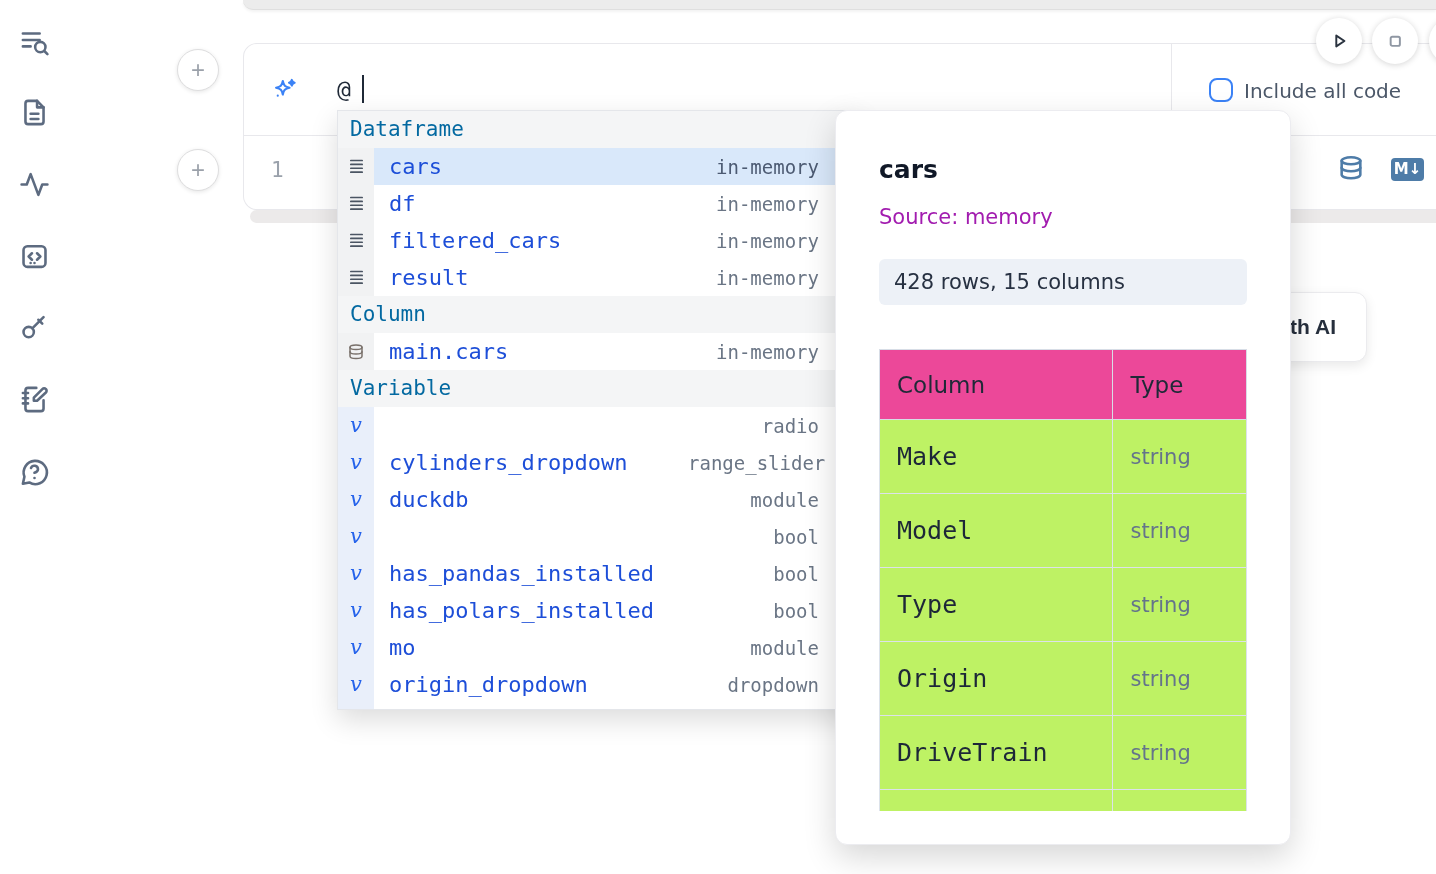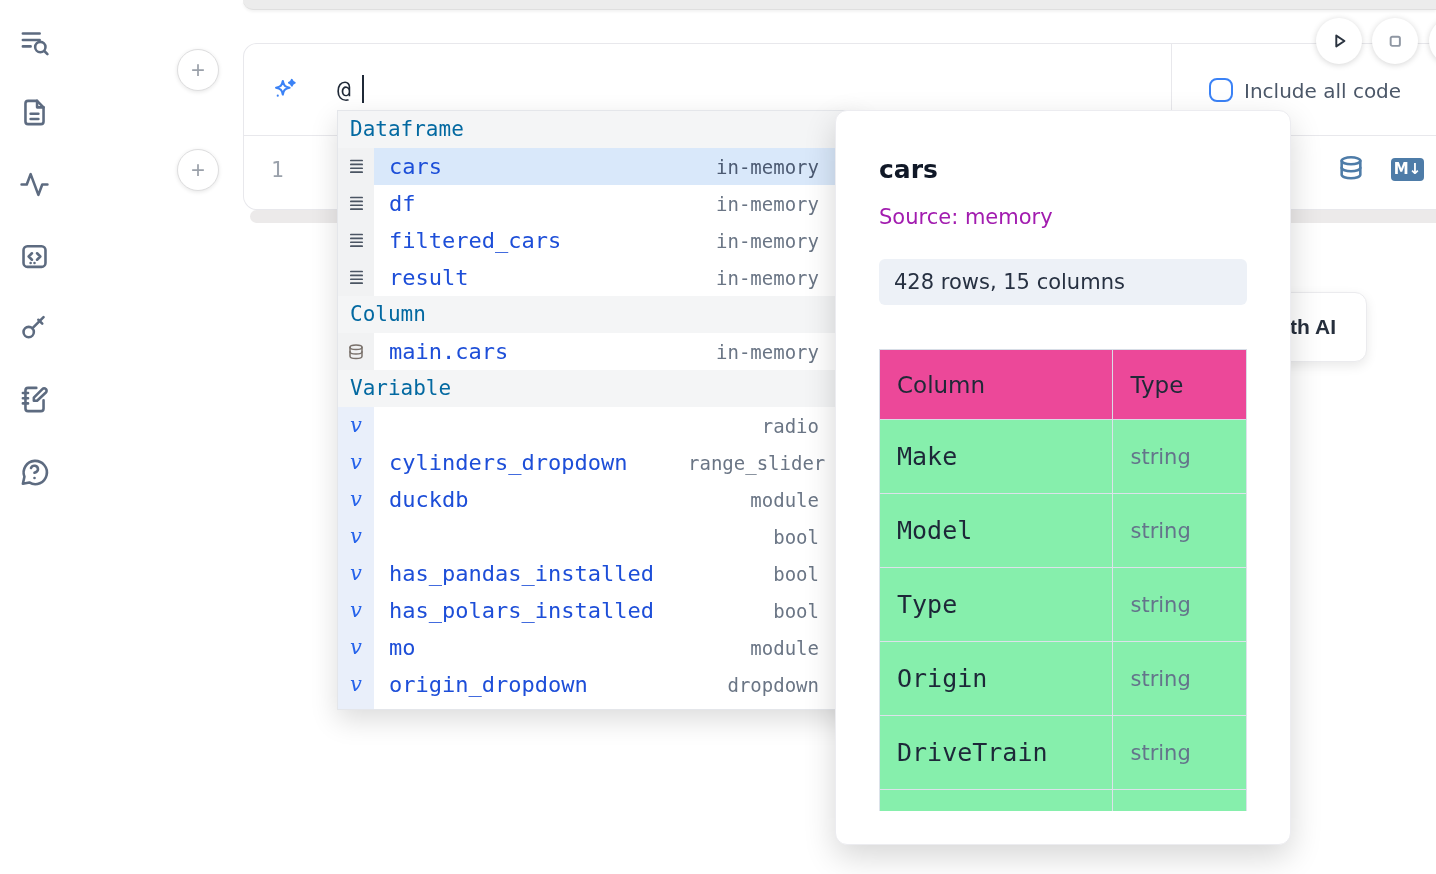--- a/index.html
+++ b/index.html
@@ -96,21 +96,21 @@
     border:1px solid #ececf0; border-radius:12px; z-index:30;
     box-shadow:0 12px 32px rgba(0,0,0,0.16); }
   .pp-title { position:absolute; left:43px; top:44px; font-size:25px; font-weight:700; color:#101827; }
   .pp-source { position:absolute; left:43px; top:94px; font-size:21px; color:#a21caf; }
   .pp-badge { position:absolute; left:43px; top:148px; width:368px; height:46px; background:#edf1f7;
     border-radius:6px; font-size:21px; color:#273142; line-height:46px; padding-left:15px; }
   .pp-table-wrap { position:absolute; left:43px; top:238px; width:368px; height:462px; overflow:hidden; }
   .pp-table { width:368px; border-collapse:collapse; }
   .pp-table th { height:70px; background:#ec4899; font-size:23px; font-weight:400; color:#1f2937;
     text-align:left; padding-left:17px; border:1px solid #d7dde6; }
-  .pp-table td { height:74px; background:#86efac; border:1px solid #dce2ea; padding-left:17px; }
+  .pp-table td { height:74px; background:#bef264; border:1px solid #dce2ea; padding-left:17px; }
   .pp-table td.col-name { font-family:"DejaVu Sans Mono", monospace; font-size:25px; color:#1d2738; }
   .pp-table td.col-type { font-size:21px; color:#64748b; }
   .pp-table col.c1 { width:234px; }
   .pp-table col.c2 { width:134px; }
 </style>
 </head>
 <body>
 
 <div class="page">
 

